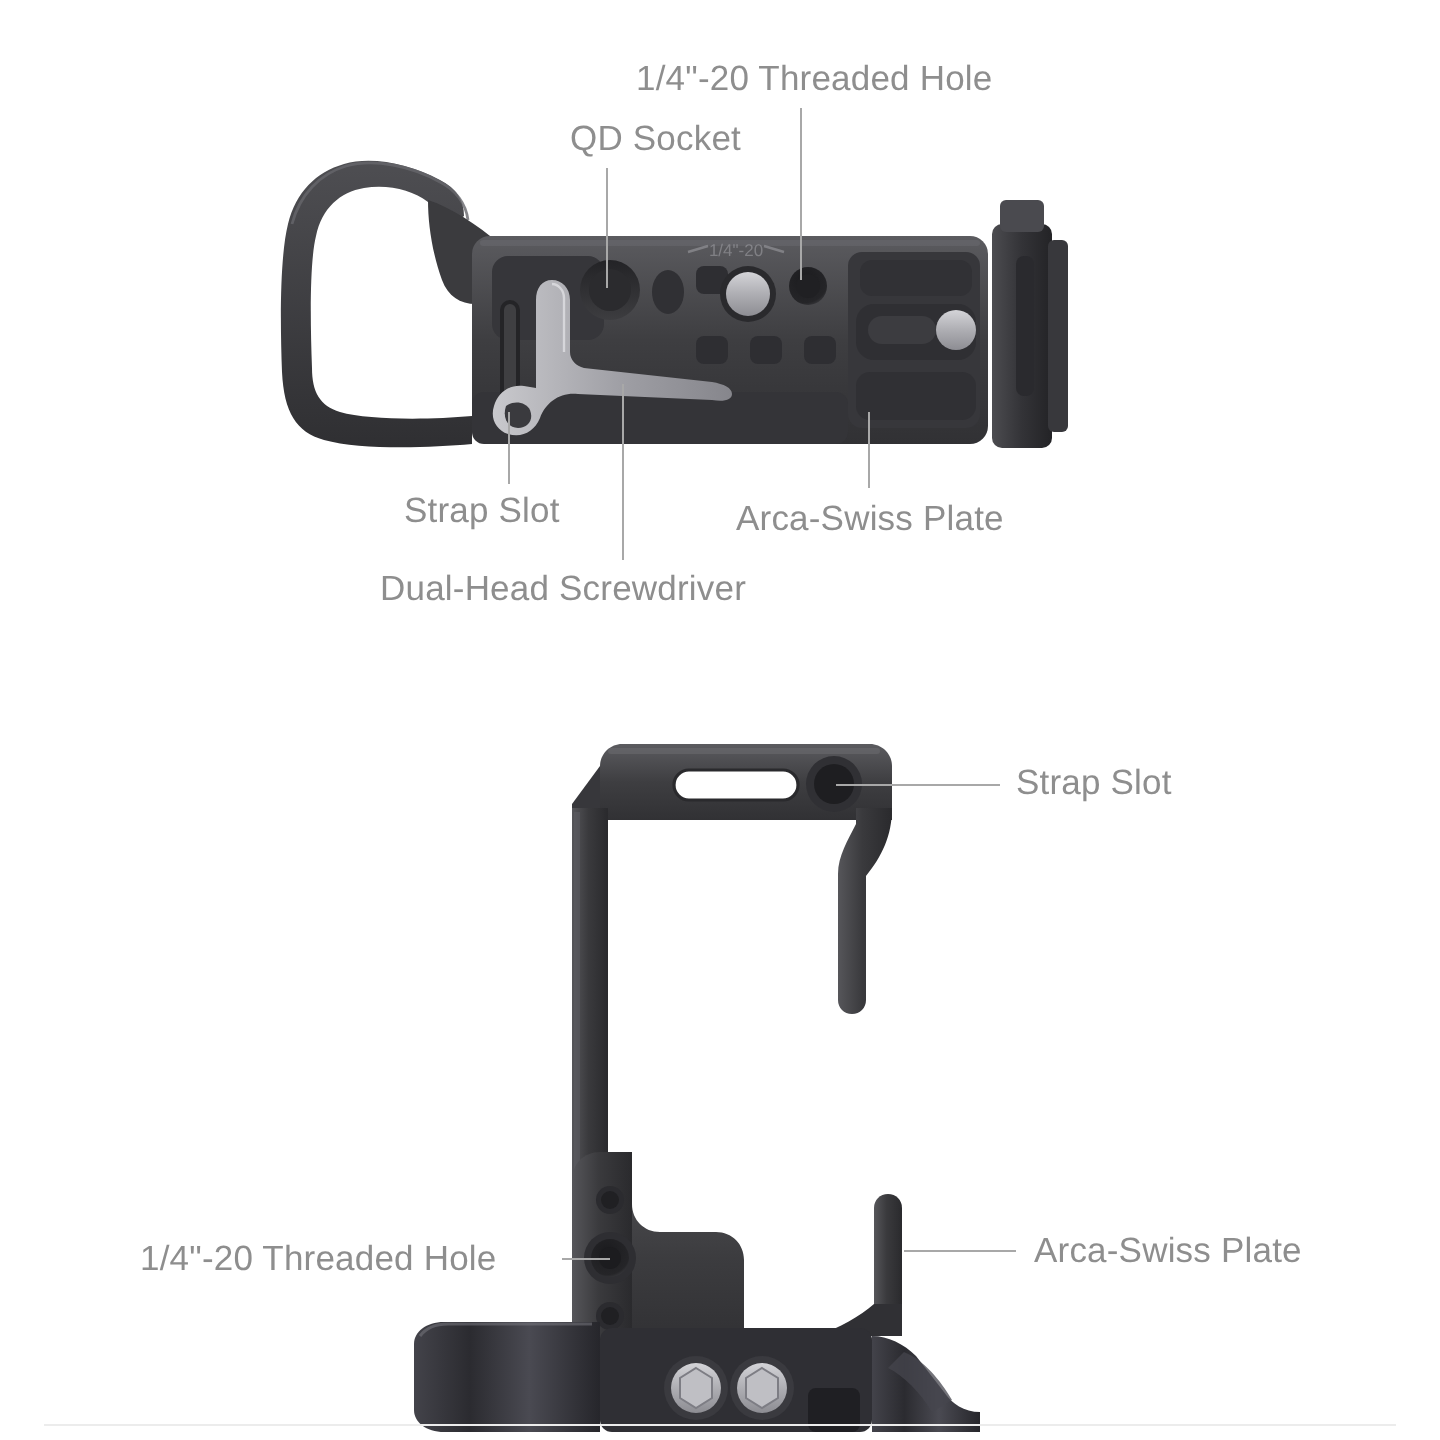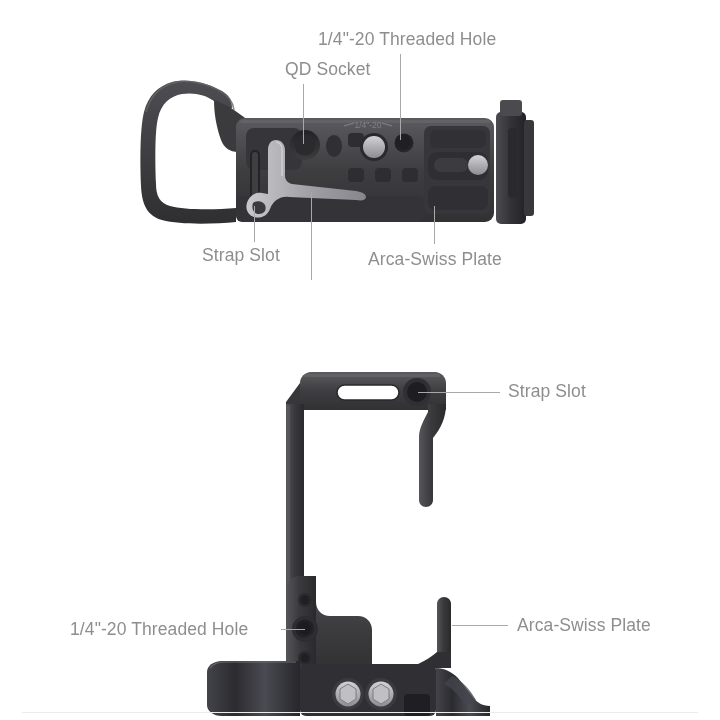--- a/index.html
+++ b/index.html
@@ -278,20 +278,21 @@
   <div class="lead lead-h" style="left:452px;top:625px;width:56px;"></div>
 
   <div class="callout" style="left:318px;top:30px;">1/4"-20 Threaded Hole</div>
 
   <div class="callout" style="left:241px;top:60px;margin-left:44px;">QD Socket</div>
 
   <div class="callout" style="left:202px;top:246px;">Strap Slot</div>
 
   <div class="callout" style="left:368px;top:250px;">Arca-Swiss Plate</div>
 
+  <div class="callout" style="left:190px;top:285px;">Dual-Head Screwdriver</div>
 
   <div class="callout" style="left:508px;top:382px;">Strap Slot</div>
 
   <div class="callout" style="left:70px;top:620px;">1/4"-20 Threaded Hole</div>
 
   <div class="callout" style="left:517px;top:616px;">Arca-Swiss Plate</div>
 
   <div class="lead lead-h" style="left:281px;top:629px;width:24px;"></div>
 
   <div class="divider"></div>

